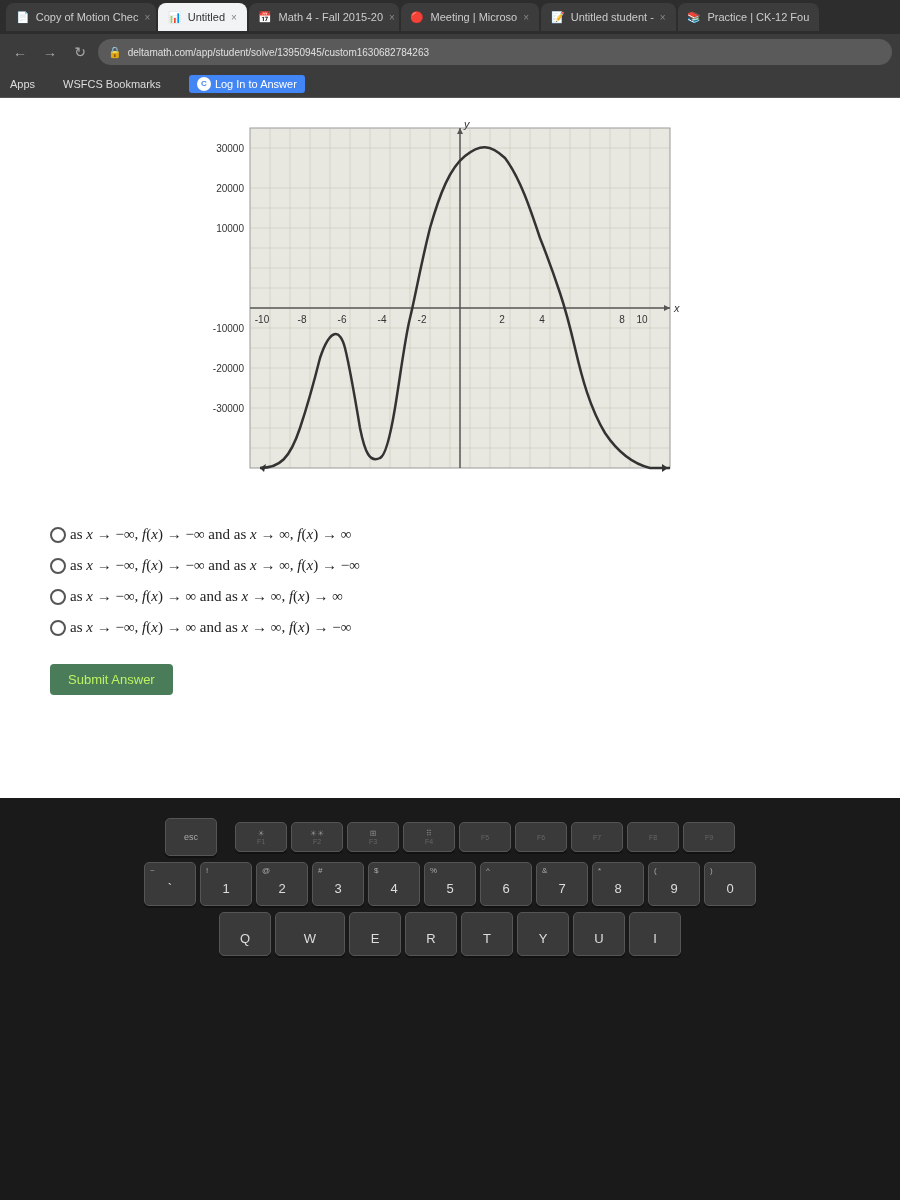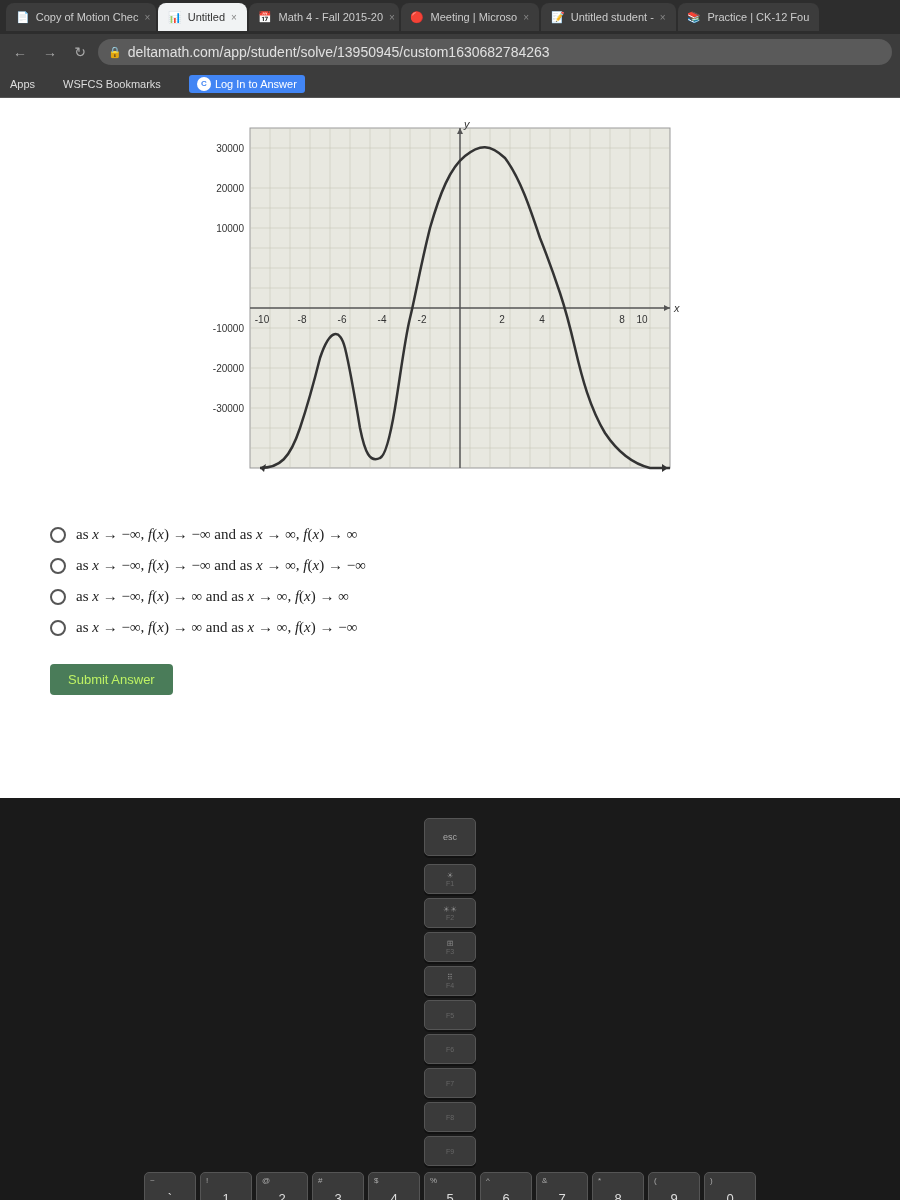--- a/index.html
+++ b/index.html
@@ -84,21 +84,21 @@
       height: 26px;
       background: #5a5a5a;
       border-radius: 13px;
       display: flex;
       align-items: center;
       padding: 0 10px;
       gap: 6px;
     }
 
     .address-text {
-      font-size: 14px;
+      font-size: 10px;
       color: #e0e0e0;
       flex: 1;
     }
 
     .lock-icon {
       font-size: 11px;
       color: #aaa;
     }
 
     .bookmarks-bar {
@@ -160,21 +160,21 @@
       display: flex;
       flex-direction: column;
       gap: 14px;
       margin-left: 20px;
       margin-bottom: 28px;
     }
 
     .choice-row {
       display: flex;
       align-items: center;
-      gap: 10px;
+      gap: 4px;
       cursor: pointer;
     }
 
     .radio-circle {
       width: 16px;
       height: 16px;
       border-radius: 50%;
       border: 2px solid #555;
       background: white;
       flex-shrink: 0;
@@ -204,21 +204,20 @@
       display: flex;
       flex-direction: column;
       gap: 6px;
     }
 
     .fn-row {
       display: flex;
       gap: 4px;
       justify-content: center;
       align-items: center;
-      flex-direction: column;
     }
 
     .key {
       background: #3a3a3a;
       color: #ddd;
       border-radius: 5px;
       display: flex;
       flex-direction: column;
       align-items: center;
       justify-content: center;

